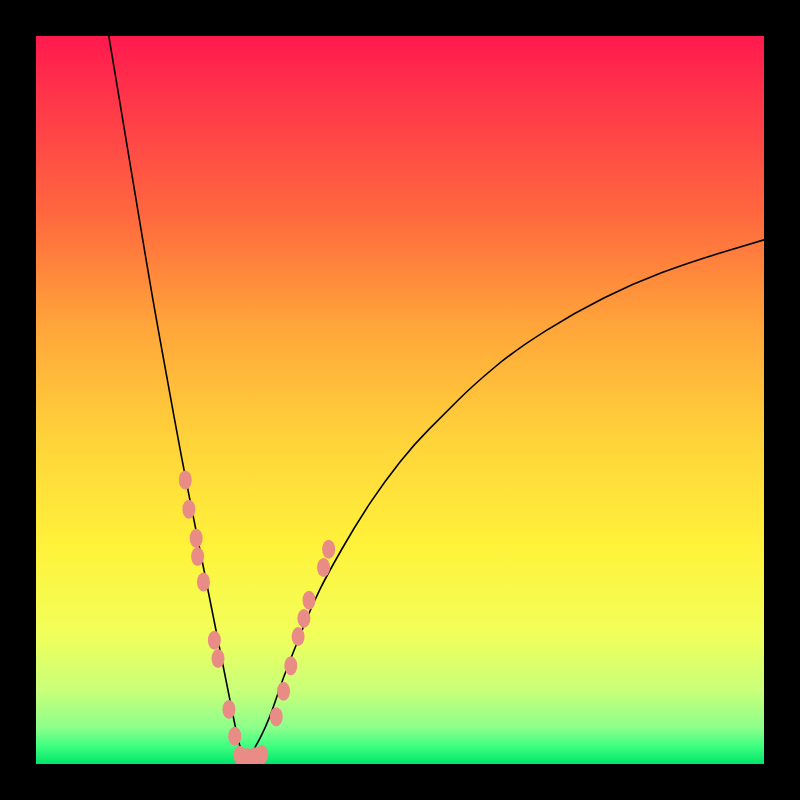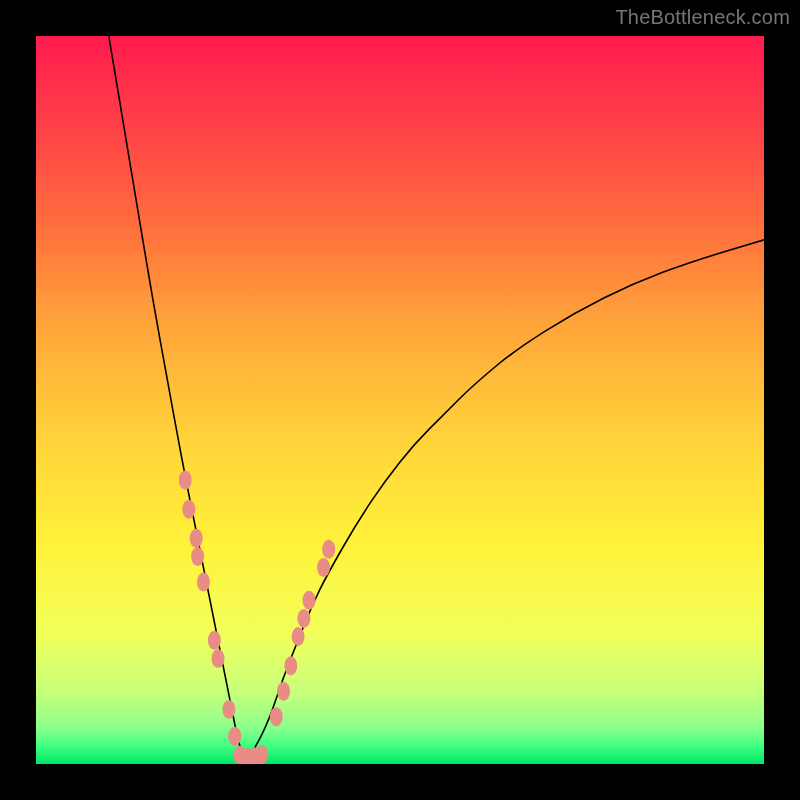--- a/index.html
+++ b/index.html
@@ -104,14 +104,13 @@
           <ellipse cx="262.08" cy="600.60" rx="6.5" ry="9.5" class="dot" fill="#e98c85"></ellipse>
           <ellipse cx="267.90" cy="582.40" rx="6.5" ry="9.5" class="dot" fill="#e98c85"></ellipse>
           <ellipse cx="273.00" cy="564.20" rx="6.5" ry="9.5" class="dot" fill="#e98c85"></ellipse>
           <ellipse cx="287.56" cy="531.44" rx="6.5" ry="9.5" class="dot" fill="#e98c85"></ellipse>
           <ellipse cx="292.66" cy="513.24" rx="6.5" ry="9.5" class="dot" fill="#e98c85"></ellipse>
         </g>
     </svg>
 
   </div>
 
-  <div class="watermark">TheBottleneck.com</div>
 </div>
 
 </body></html>

